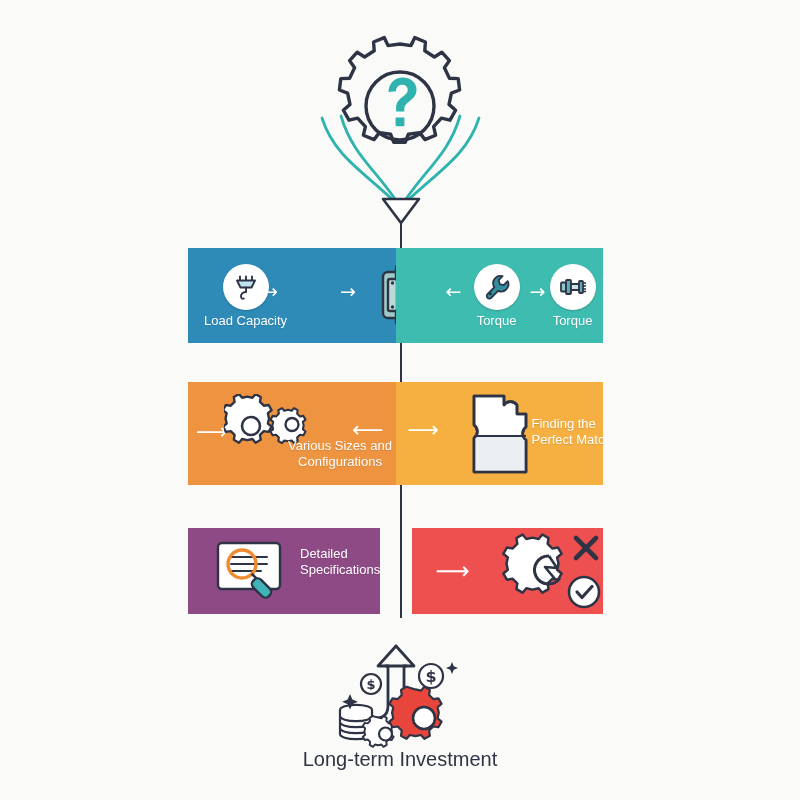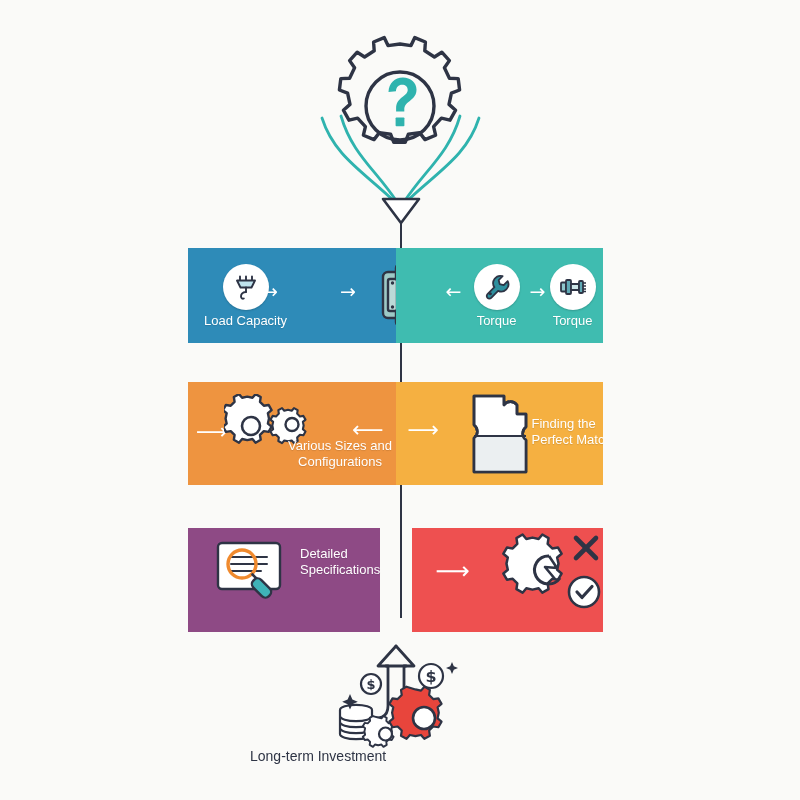--- a/index.html
+++ b/index.html
@@ -37,21 +37,21 @@
   .half.right{width:50%;}
 
   #band-capability{top:248px;height:95px;}
   #band-capability .left{background:#2E8BB8;}
   #band-capability .right{background:#3FBCB0;}
 
   #band-sizing{top:382px;height:103px;}
   #band-sizing .left{background:#EE9440;}
   #band-sizing .right{background:#F5B041;}
 
-  #band-specs{top:528px;height:104px;gap:32px;}
+  #band-specs{top:528px;height:86px;gap:32px;}
   #band-specs .left{background:#8E4A85;}
   #band-specs .right{background:#EE5050;}
 
   
   .item{
     position:absolute;
     display:flex;flex-direction:column;align-items:center;
     color:#FFFFFF;
   }
   .circ{
@@ -102,21 +102,21 @@
     position:absolute;left:112px;top:18px;width:96px;
     font-size:13px;line-height:16px;color:#FFFFFF;
     text-shadow:0 1px 1px rgba(0,0,0,.13);
   }
   .brokengear{position:absolute;left:88px;top:4px;width:104px;height:80px;}
 
   
   .invest{position:absolute;left:322px;top:640px;width:160px;height:120px;}
   .invest-label{
     position:absolute;left:250px;top:748px;width:300px;
-    font-size:14px;color:#2E3445;
+    text-align:center;font-size:20px;color:#2E3445;
   }
 </style>
 </head>
 <body>
 
 <div id="stage">
 
   <div class="emblem">
     <svg width="165" height="180" viewBox="0 0 165 180" xmlns="http://www.w3.org/2000/svg">
       <g fill="none" stroke="#2E3445" stroke-width="3.4" stroke-linejoin="round">

